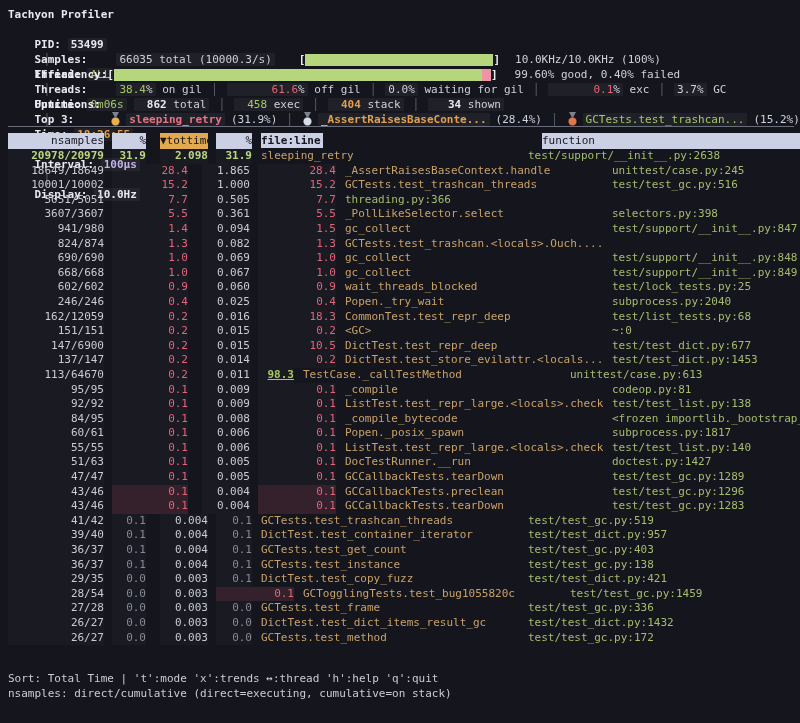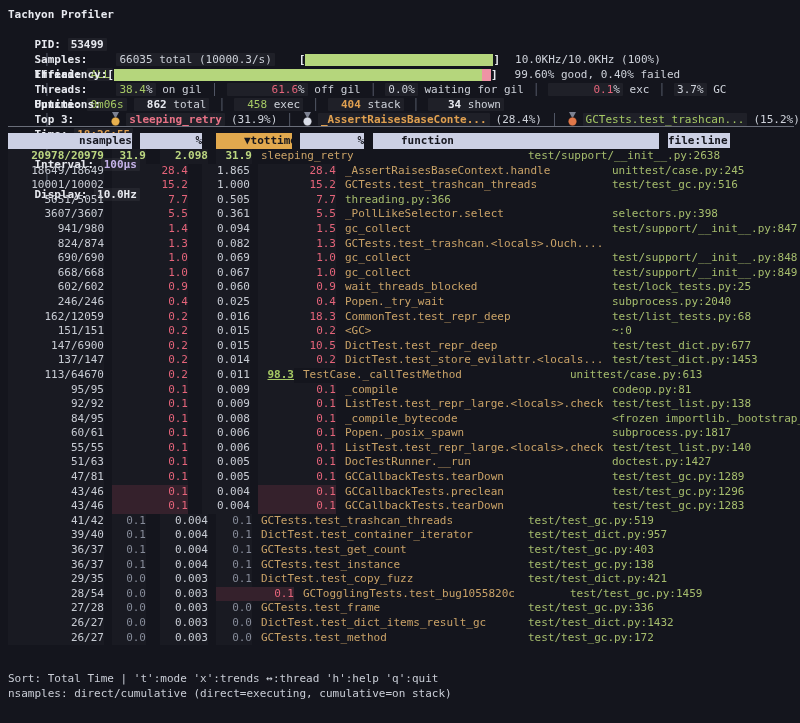--- a/index.html
+++ b/index.html
@@ -34,21 +34,21 @@
   .thead{height:16px;line-height:15px;display:flex;}
   .trow{height:14.6px;line-height:14.6px;display:flex;white-space:pre;}
   .c{display:inline-block;overflow:hidden;}
   .c1{width:96px;text-align:right;}
   .c2{width:34px;margin-left:8px;text-align:right;}
   .c3{width:48px;margin-left:14px;text-align:right;}
   .c4{width:36px;margin-left:8px;text-align:right;}
   .c5{width:258px;margin-left:9px;}
   .c6{flex:1;margin-left:9px;}
   .trow .c1,.trow .c2,.trow .c3,.trow .c4{background:rgba(255,255,255,0.022);}
-  .hd{background:#ccd0e4;color:#15161e;font-weight:700;padding-left:28px;}
+  .hd{background:#ccd0e4;color:#15161e;font-weight:400;}
   .hd.sort{background:#e2a94e;}
   .hd6wrap{background:transparent;}
   .hd6{display:inline-block;background:#ccd0e4;color:#15161e;font-weight:700;padding:0 2px 0 0;}
   .cellbg{background:rgba(229,100,122,0.16) !important;}
   .topgreen{color:#bcd780;font-weight:700;}
   .nsamp{color:#c8ccd4;}
   .tt{color:#c8ccd4;}
   .green98{color:#a6c964;font-weight:700;text-decoration:underline;}
   .medal{display:inline-block;width:11px;height:14px;vertical-align:-3px;margin-right:5px;}
   .footer{margin-top:26px;}
@@ -105,22 +105,22 @@
           </svg></span><span class="chip green">GCTests.test_trashcan...</span><span class="plain" style="margin-left: 6px;">(15.2%)</span></span>
   </div>
 
   <div class="rule"></div>
 
   <div class="thead">
     <span class="c c1 hd">nsamples</span>
     <span class="c c2 hd">%</span>
     <span class="c c3 hd sort">▼tottime</span>
     <span class="c c4 hd">%</span>
+    <span class="c c6 hd6wrap"><span class="hd6">file:line</span></span>
     <span class="c c5 hd">function</span>
-    <span class="c c6 hd6wrap"><span class="hd6">file:line</span></span>
   </div>
 
   <div id="tbody">
       <div class="trow"><span class="c c1 topgreen">20978/20979</span><span class="c c2 topgreen">31.9</span><span class="c c3 topgreen">2.098</span><span class="c c4 topgreen">31.9</span><span class="c c5 amber">sleeping_retry</span><span class="c c6 file">test/support/__init__.py:2638</span></div>
       <div class="trow"><span class="c c1 nsamp">18649/18649</span><span class="c c2 red">28.4</span><span class="c c3 tt">1.865</span><span class="c c4 red">28.4</span><span class="c c5 amber">_AssertRaisesBaseContext.handle</span><span class="c c6 file">unittest/case.py:245</span></div>
       <div class="trow"><span class="c c1 nsamp">10001/10002</span><span class="c c2 red">15.2</span><span class="c c3 tt">1.000</span><span class="c c4 red">15.2</span><span class="c c5 amber">GCTests.test_trashcan_threads</span><span class="c c6 file">test/test_gc.py:516</span></div>
       <div class="trow"><span class="c c1 nsamp">5051/5051</span><span class="c c2 red">7.7</span><span class="c c3 tt">0.505</span><span class="c c4 red">7.7</span><span class="c c6 file">threading.py:366</span></div>
       <div class="trow"><span class="c c1 nsamp">3607/3607</span><span class="c c2 red">5.5</span><span class="c c3 tt">0.361</span><span class="c c4 red">5.5</span><span class="c c5 amber">_PollLikeSelector.select</span><span class="c c6 file">selectors.py:398</span></div>
       <div class="trow"><span class="c c1 nsamp">941/980</span><span class="c c2 red">1.4</span><span class="c c3 tt">0.094</span><span class="c c4 red">1.5</span><span class="c c5 amber">gc_collect</span><span class="c c6 file">test/support/__init__.py:847</span></div>
       <div class="trow"><span class="c c1 nsamp">824/874</span><span class="c c2 red">1.3</span><span class="c c3 tt">0.082</span><span class="c c4 red">1.3</span><span class="c c5 amber">GCTests.test_trashcan.&lt;locals&gt;.Ouch....</span></div>
@@ -132,21 +132,21 @@
       <div class="trow"><span class="c c1 nsamp">151/151</span><span class="c c2 red">0.2</span><span class="c c3 tt">0.015</span><span class="c c4 red">0.2</span><span class="c c5 amber">&lt;GC&gt;</span><span class="c c6 file">~:0</span></div>
       <div class="trow"><span class="c c1 nsamp">147/6900</span><span class="c c2 red">0.2</span><span class="c c3 tt">0.015</span><span class="c c4 red">10.5</span><span class="c c5 amber">DictTest.test_repr_deep</span><span class="c c6 file">test/test_dict.py:677</span></div>
       <div class="trow"><span class="c c1 nsamp">137/147</span><span class="c c2 red">0.2</span><span class="c c3 tt">0.014</span><span class="c c4 red">0.2</span><span class="c c5 amber">DictTest.test_store_evilattr.&lt;locals...</span><span class="c c6 file">test/test_dict.py:1453</span></div>
       <div class="trow"><span class="c c1 nsamp">113/64670</span><span class="c c2 red">0.2</span><span class="c c3 tt">0.011</span><span class="c c4 green98">98.3</span><span class="c c5 amber">TestCase._callTestMethod</span><span class="c c6 file">unittest/case.py:613</span></div>
       <div class="trow"><span class="c c1 nsamp">95/95</span><span class="c c2 red">0.1</span><span class="c c3 tt">0.009</span><span class="c c4 red">0.1</span><span class="c c5 amber">_compile</span><span class="c c6 file">codeop.py:81</span></div>
       <div class="trow"><span class="c c1 nsamp">92/92</span><span class="c c2 red">0.1</span><span class="c c3 tt">0.009</span><span class="c c4 red">0.1</span><span class="c c5 amber">ListTest.test_repr_large.&lt;locals&gt;.check</span><span class="c c6 file">test/test_list.py:138</span></div>
       <div class="trow"><span class="c c1 nsamp">84/95</span><span class="c c2 red">0.1</span><span class="c c3 tt">0.008</span><span class="c c4 red">0.1</span><span class="c c5 amber">_compile_bytecode</span><span class="c c6 file">&lt;frozen importlib._bootstrap_external</span></div>
       <div class="trow"><span class="c c1 nsamp">60/61</span><span class="c c2 red">0.1</span><span class="c c3 tt">0.006</span><span class="c c4 red">0.1</span><span class="c c5 amber">Popen._posix_spawn</span><span class="c c6 file">subprocess.py:1817</span></div>
       <div class="trow"><span class="c c1 nsamp">55/55</span><span class="c c2 red">0.1</span><span class="c c3 tt">0.006</span><span class="c c4 red">0.1</span><span class="c c5 amber">ListTest.test_repr_large.&lt;locals&gt;.check</span><span class="c c6 file">test/test_list.py:140</span></div>
       <div class="trow"><span class="c c1 nsamp">51/63</span><span class="c c2 red">0.1</span><span class="c c3 tt">0.005</span><span class="c c4 red">0.1</span><span class="c c5 amber">DocTestRunner.__run</span><span class="c c6 file">doctest.py:1427</span></div>
-      <div class="trow"><span class="c c1 nsamp">47/81</span><span class="c c2 red">0.1</span><span class="c c3 tt">0.005</span><span class="c c4 red">0.1</span><span class="c c5 amber">GCCallbackTests.tearDown</span><span class="c c6 file">test/test_gc.py:1289</span></div>
+      <div class="trow"><span class="c c1 nsamp">47/47</span><span class="c c2 red">0.1</span><span class="c c3 tt">0.005</span><span class="c c4 red">0.1</span><span class="c c5 amber">GCCallbackTests.tearDown</span><span class="c c6 file">test/test_gc.py:1289</span></div>
       <div class="trow"><span class="c c1 nsamp">43/46</span><span class="c c2 red cellbg">0.1</span><span class="c c3 tt">0.004</span><span class="c c4 red cellbg">0.1</span><span class="c c5 amber">GCCallbackTests.preclean</span><span class="c c6 file">test/test_gc.py:1296</span></div>
       <div class="trow"><span class="c c1 nsamp">43/46</span><span class="c c2 red cellbg">0.1</span><span class="c c3 tt">0.004</span><span class="c c4 red cellbg">0.1</span><span class="c c5 amber">GCCallbackTests.tearDown</span><span class="c c6 file">test/test_gc.py:1283</span></div>
       <div class="trow"><span class="c c1 nsamp">41/42</span><span class="c c2 dim">0.1</span><span class="c c3 tt">0.004</span><span class="c c4 dim">0.1</span><span class="c c5 amber">GCTests.test_trashcan_threads</span><span class="c c6 file">test/test_gc.py:519</span></div>
       <div class="trow"><span class="c c1 nsamp">39/40</span><span class="c c2 dim">0.1</span><span class="c c3 tt">0.004</span><span class="c c4 dim">0.1</span><span class="c c5 amber">DictTest.test_container_iterator</span><span class="c c6 file">test/test_dict.py:957</span></div>
       <div class="trow"><span class="c c1 nsamp">36/37</span><span class="c c2 dim">0.1</span><span class="c c3 tt">0.004</span><span class="c c4 dim">0.1</span><span class="c c5 amber">GCTests.test_get_count</span><span class="c c6 file">test/test_gc.py:403</span></div>
       <div class="trow"><span class="c c1 nsamp">36/37</span><span class="c c2 dim">0.1</span><span class="c c3 tt">0.004</span><span class="c c4 dim">0.1</span><span class="c c5 amber">GCTests.test_instance</span><span class="c c6 file">test/test_gc.py:138</span></div>
       <div class="trow"><span class="c c1 nsamp">29/35</span><span class="c c2 dim">0.0</span><span class="c c3 tt">0.003</span><span class="c c4 dim">0.1</span><span class="c c5 amber">DictTest.test_copy_fuzz</span><span class="c c6 file">test/test_dict.py:421</span></div>
       <div class="trow"><span class="c c1 nsamp">28/54</span><span class="c c2 dim">0.0</span><span class="c c3 tt">0.003</span><span class="c c4 red cellbg">0.1</span><span class="c c5 amber">GCTogglingTests.test_bug1055820c</span><span class="c c6 file">test/test_gc.py:1459</span></div>
       <div class="trow"><span class="c c1 nsamp">27/28</span><span class="c c2 dim">0.0</span><span class="c c3 tt">0.003</span><span class="c c4 dim">0.0</span><span class="c c5 amber">GCTests.test_frame</span><span class="c c6 file">test/test_gc.py:336</span></div>
       <div class="trow"><span class="c c1 nsamp">26/27</span><span class="c c2 dim">0.0</span><span class="c c3 tt">0.003</span><span class="c c4 dim">0.0</span><span class="c c5 amber">DictTest.test_dict_items_result_gc</span><span class="c c6 file">test/test_dict.py:1432</span></div>

